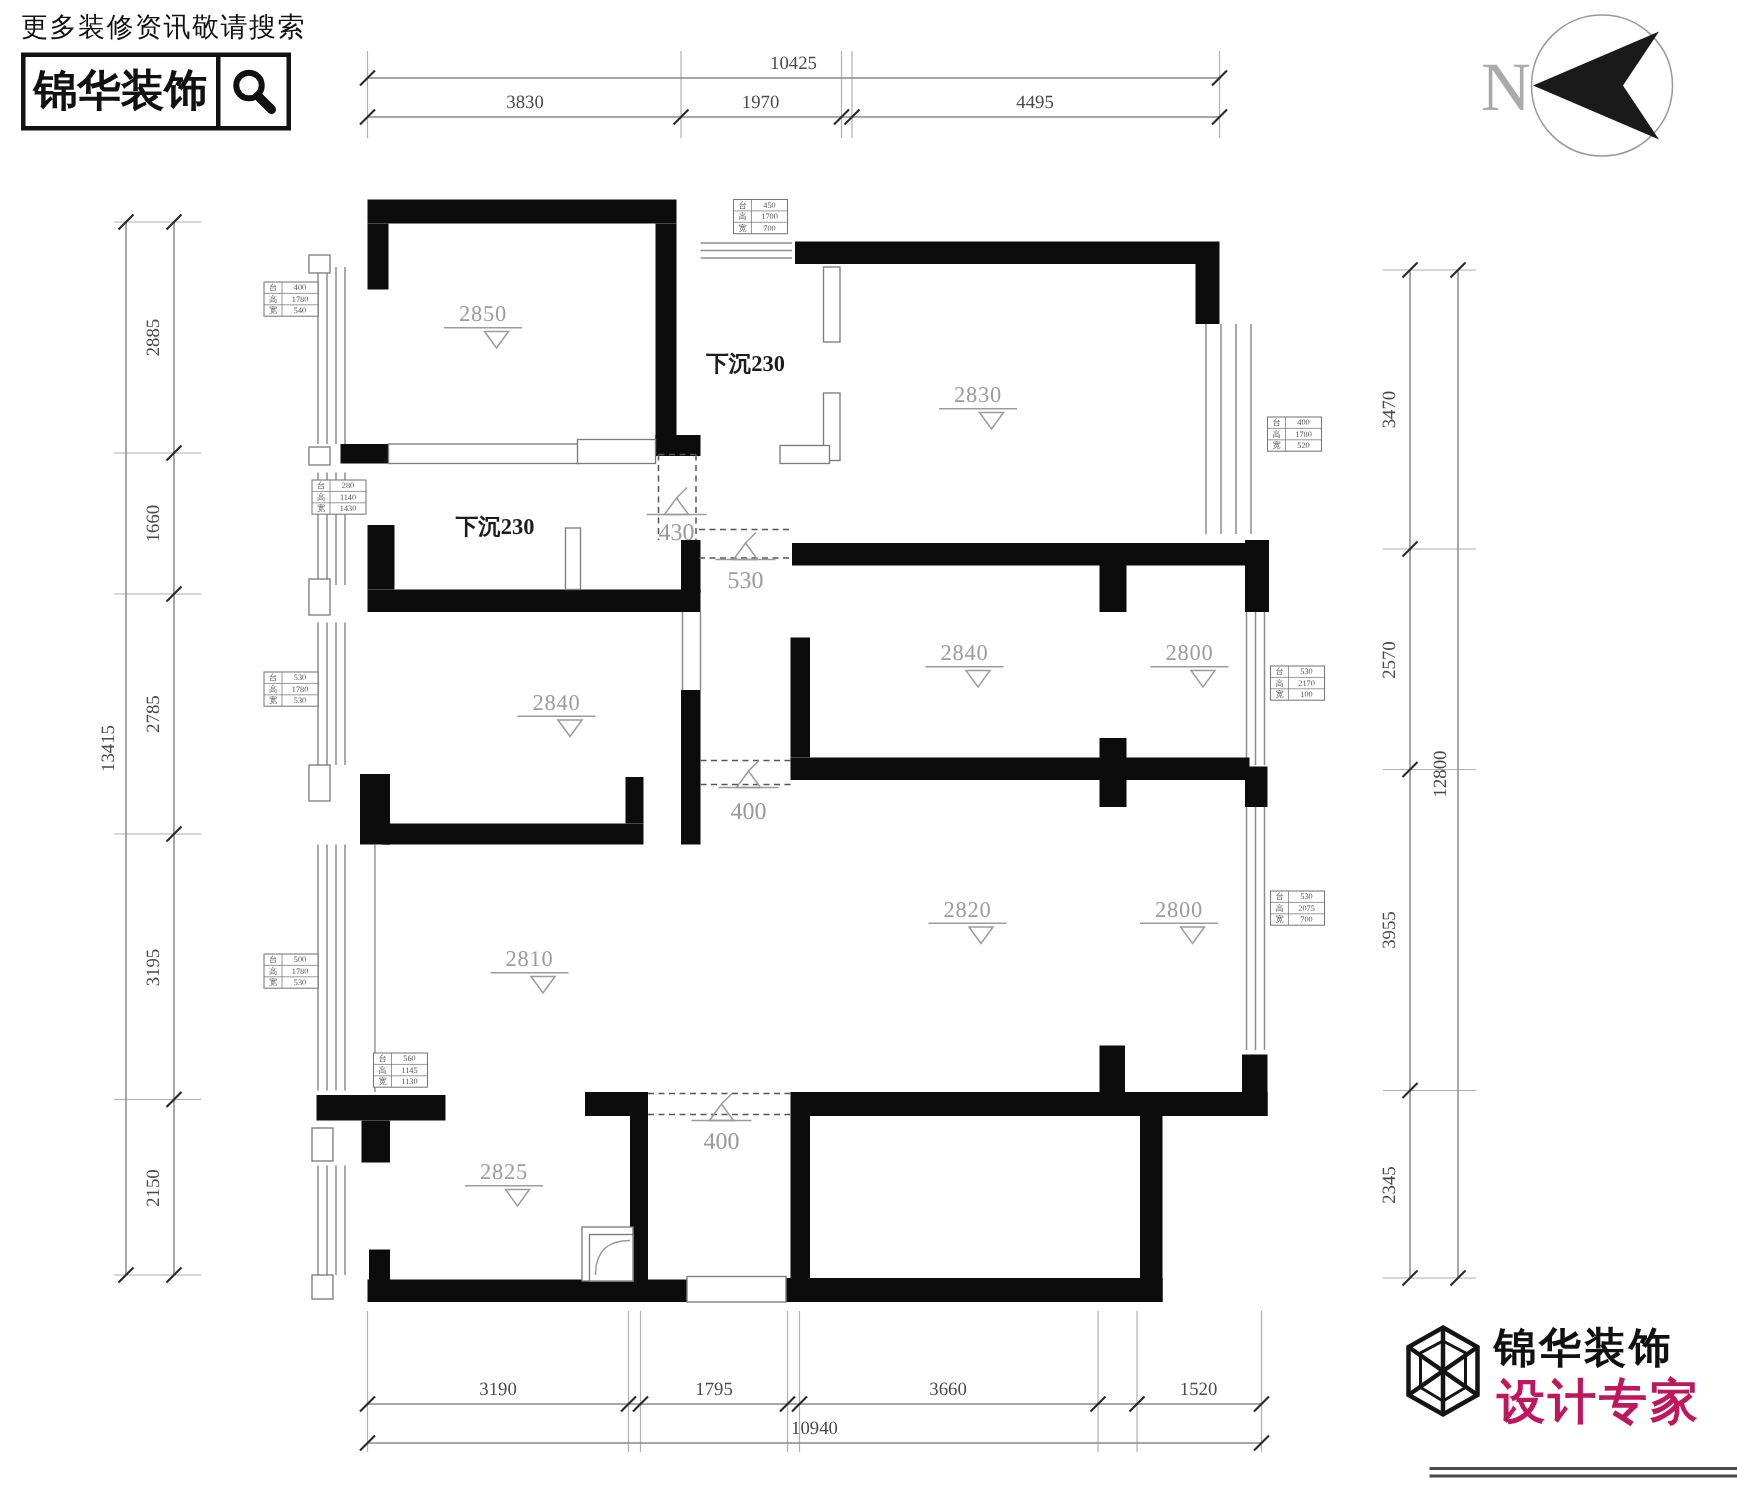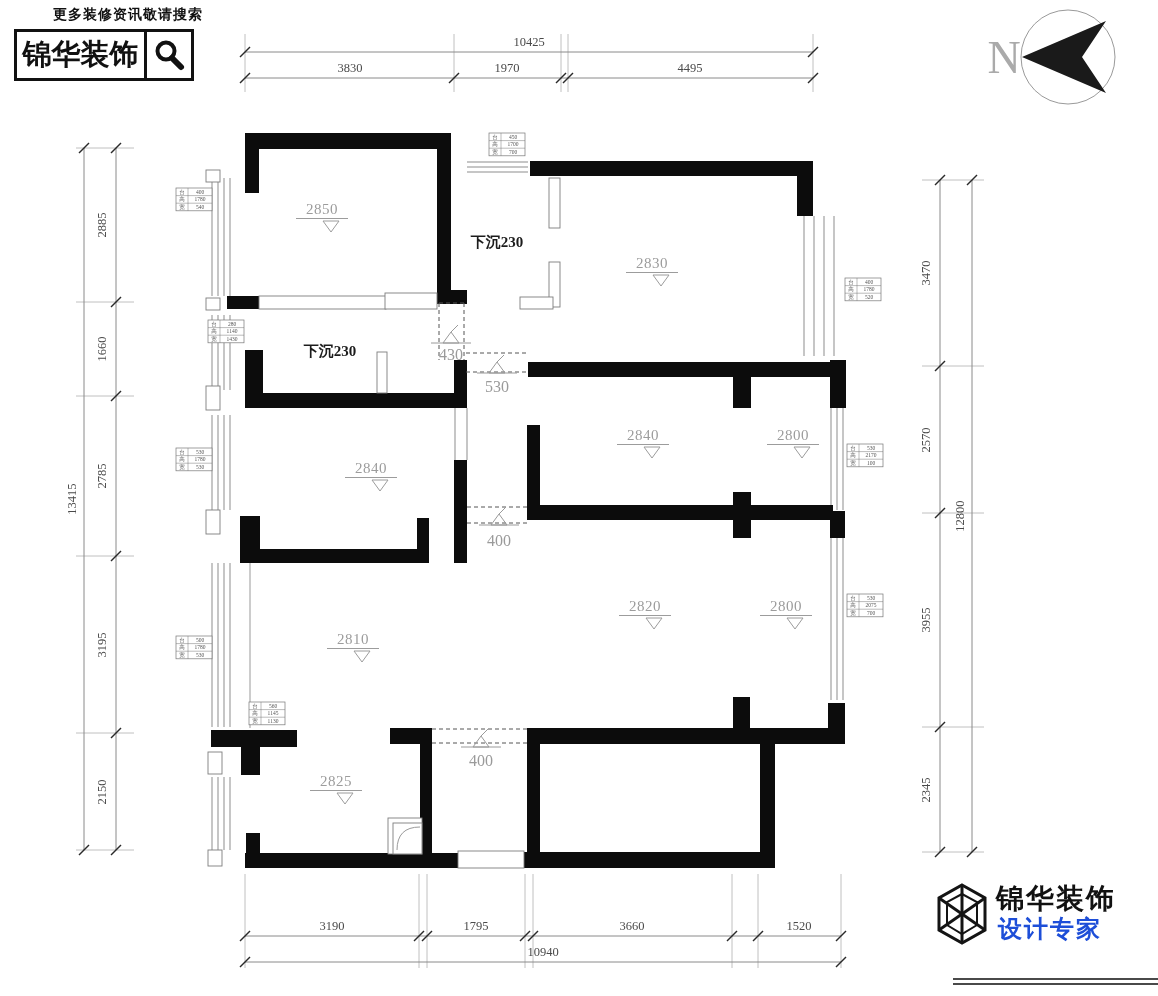--- a/index.html
+++ b/index.html
@@ -1,34 +1,34 @@
 <!DOCTYPE html>
 <html><head>
 <meta charset="utf-8">
 <style>
   html,body{margin:0;padding:0;background:#fff;}
   #root{position:relative;width:1158px;height:996px;background:#fff;overflow:hidden;
         font-family:"Liberation Sans",sans-serif;}
   #plan{position:absolute;left:0;top:0;width:1158px;height:996px;}
   
   #hdr{position:absolute;left:14px;top:6px;z-index:5;}
-  .hint{font-family:"Liberation Sans",sans-serif;font-weight:bold;font-size:14px;
-        color:#111;letter-spacing:1px;margin-left:39px;}
+  .hint{font-family:"Liberation Sans",sans-serif;font-weight:normal;font-size:18px;
+        color:#111;letter-spacing:1px;}
   .brandbox{margin-top:5px;width:174px;height:46px;border:3px solid #111;
             display:flex;align-items:stretch;background:#fff;}
   .bname{flex:1;display:flex;align-items:center;justify-content:center;
          font-family:"Liberation Serif",serif;font-weight:bold;font-size:29px;color:#111;}
   .magcell{width:44px;border-left:3px solid #111;display:flex;align-items:center;justify-content:center;}
   
   #logo{position:absolute;right:0;bottom:0;width:240px;height:126px;z-index:5;}
   #cube{position:absolute;left:18px;top:12px;}
   .l1{position:absolute;left:78px;top:10px;font-family:"Liberation Serif",serif;
       font-weight:bold;font-size:28px;color:#111;letter-spacing:2px;white-space:nowrap;}
   .l2{position:absolute;left:80px;top:43px;font-family:"Liberation Serif",serif;
-      font-weight:bold;font-size:24px;color:#1d4ed8;letter-spacing:2px;white-space:nowrap;}
+      font-weight:bold;font-size:32px;color:#be185d;letter-spacing:2px;white-space:nowrap;}
   .wm{position:absolute;left:12px;top:80px;white-space:nowrap;}
   .wm .pre,.wm .suf{font-family:"Liberation Sans",sans-serif;font-weight:bold;
       font-size:21px;color:#3c3c3c;letter-spacing:2px;}
   .wm .ovl{font-family:"Liberation Serif",serif;font-weight:bold;font-size:24px;
       color:#1b1b1b;margin:0 -4px;letter-spacing:1px;}
   .rules{position:absolute;left:35px;top:108px;width:205px;border-top:2px solid #4a4a4a;
          border-bottom:2px solid #4a4a4a;height:3px;}
 </style>
 </head>
 <body>

